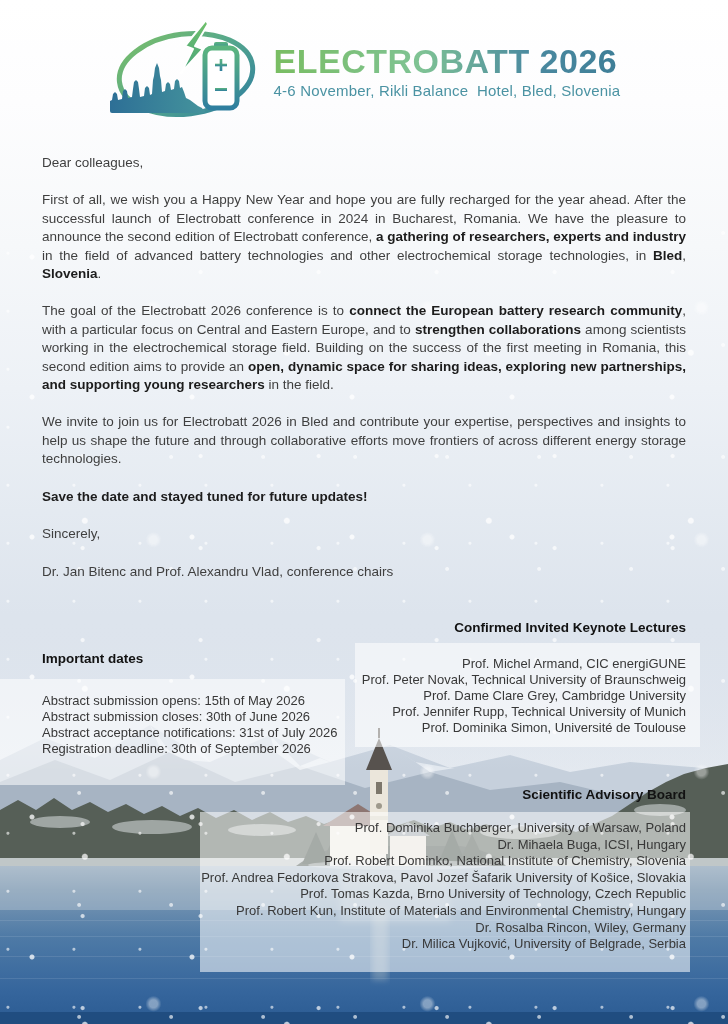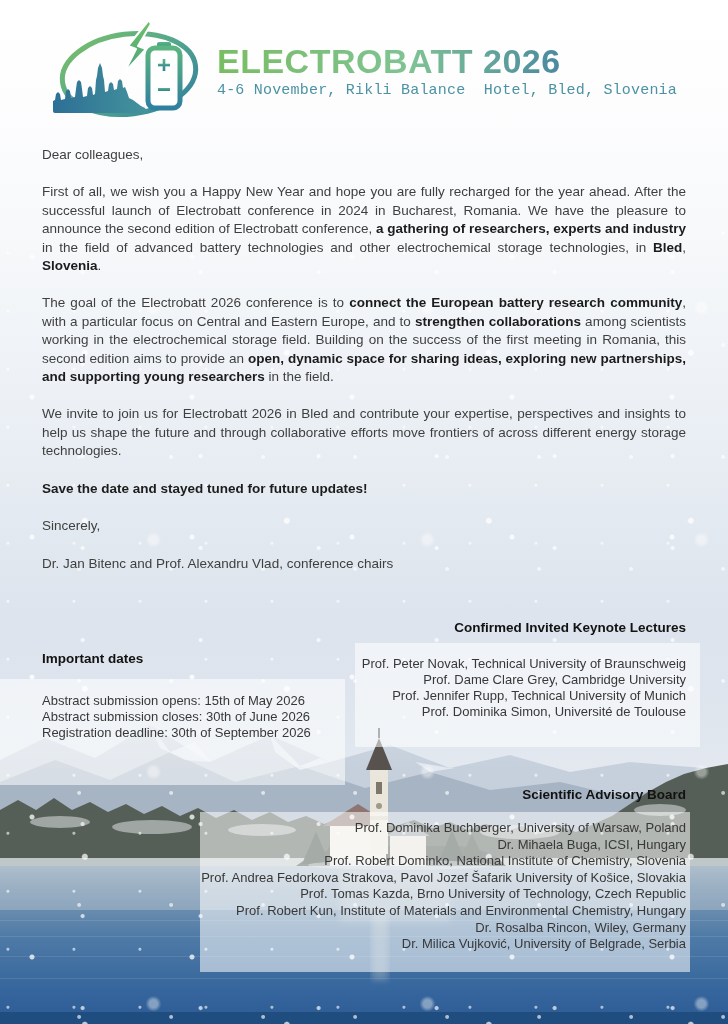--- a/index.html
+++ b/index.html
@@ -21,23 +21,23 @@
     background-size:160px 140px,118px 92px,202px 168px,92px 112px,66px 58px,274px 232px;
   }
   .logo-row{position:absolute;top:18px;left:0;right:0;display:flex;justify-content:center;align-items:center;gap:14px;}
   .logo-mark{width:152px;height:106px;flex:0 0 auto;}
   .logo-text{display:flex;flex-direction:column;}
   .logo-title{
     font-size:34px;font-weight:700;letter-spacing:.5px;line-height:36px;
     background:linear-gradient(90deg,#79bd62 0%,#7fc394 42%,#4b8aa0 74%,#3e7e97 100%);
     -webkit-background-clip:text;background-clip:text;color:transparent;
   }
-  .logo-subtitle{font-size:15px;font-weight:500;color:#4b93a3;letter-spacing:.2px;margin-top:3px;white-space:pre;font-family:Liberation Mono, monospace;}
+  .logo-subtitle{font-size:15px;font-weight:500;color:#4b93a3;letter-spacing:.2px;margin-top:3px;white-space:pre;}
   .letter{position:absolute;left:42px;right:42px;top:146px;color:#3f3f3f;font-size:13.5px;line-height:18.4px;}
-  .para{margin:0 0 19px;}
+  .para{margin:8px 0 19px;}
   .just{text-align:justify;}
   .run{color:#3f3f3f;}
   .bold{font-weight:700;color:#1c1c1c;}
   .box{position:absolute;background:rgba(255,255,255,.55);}
   #keynotes-box{left:355px;top:643px;width:345px;height:104px;}
   #dates-box{left:0;top:679px;width:345px;height:106px;}
   #advisory-box{left:200px;top:812px;width:490px;height:160px;}
   .section-heading{position:absolute;font-size:13.5px;font-weight:700;color:#121212;}
   #keynotes-heading{top:620px;right:42px;}
   #dates-heading{top:651px;left:42px;}
@@ -170,30 +170,32 @@
     <p class="para just"><span class="run">First of all, we wish you a Happy New Year and hope you are fully recharged for the year ahead. After the successful launch of Electrobatt conference in 2024 in Bucharest, Romania. We have the pleasure to announce the second edition of Electrobatt conference, </span><span class="run bold">a gathering of researchers, experts and industry</span><span class="run"> in the field of advanced battery technologies and other electrochemical storage technologies, in </span><span class="run bold">Bled</span><span class="run">, </span><span class="run bold">Slovenia</span><span class="run">.</span></p>
     <p class="para just"><span class="run">The goal of the Electrobatt 2026 conference is to </span><span class="run bold">connect the European battery research community</span><span class="run">, with a particular focus on Central and Eastern Europe, and to </span><span class="run bold">strengthen collaborations</span><span class="run"> among scientists working in the electrochemical storage field. Building on the success of the first meeting in Romania, this second edition aims to provide an </span><span class="run bold">open, dynamic space for sharing ideas, exploring new partnerships, and supporting young researchers</span><span class="run"> in the field.</span></p>
     <p class="para just">We invite to join us for Electrobatt 2026 in Bled and contribute your expertise, perspectives and insights to help us shape the future and through collaborative efforts move frontiers of across different energy storage technologies.</p>
     <p class="para bold">Save the date and stayed tuned for future updates!</p>
     <p class="para">Sincerely,</p>
     <p class="para">Dr. Jan Bitenc and Prof. Alexandru Vlad, conference chairs</p>
   </main>
 
   <div class="section-heading" id="keynotes-heading">Confirmed Invited Keynote Lectures</div>
   <div class="list" id="keynotes-list">
+    <div>Prof. Michel Armand, CIC energiGUNE</div>
     <div>Prof. Peter Novak, Technical University of Braunschweig</div>
     <div>Prof. Dame Clare Grey, Cambridge University</div>
     <div>Prof. Jennifer Rupp, Technical University of Munich</div>
     <div>Prof. Dominika Simon, Université de Toulouse</div>
   </div>
 
   <div class="section-heading" id="dates-heading">Important dates</div>
   <div class="list" id="dates-list">
     <div>Abstract submission opens: 15th of May 2026</div>
     <div>Abstract submission closes: 30th of June 2026</div>
+    <div>Abstract acceptance notifications: 31st of July 2026</div>
     <div>Registration deadline: 30th of September 2026</div>
   </div>
 
   <div class="section-heading" id="advisory-heading">Scientific Advisory Board</div>
   <div class="list" id="advisory-list">
     <div>Prof. Dominika Buchberger, University of Warsaw, Poland</div>
     <div>Dr. Mihaela Buga, ICSI, Hungary</div>
     <div>Prof. Robert Dominko, National Institute of Chemistry, Slovenia</div>
     <div>Prof. Andrea Fedorkova Strakova, Pavol Jozef Šafarik University of Košice, Slovakia</div>
     <div>Prof. Tomas Kazda, Brno University of Technology, Czech Republic</div>

